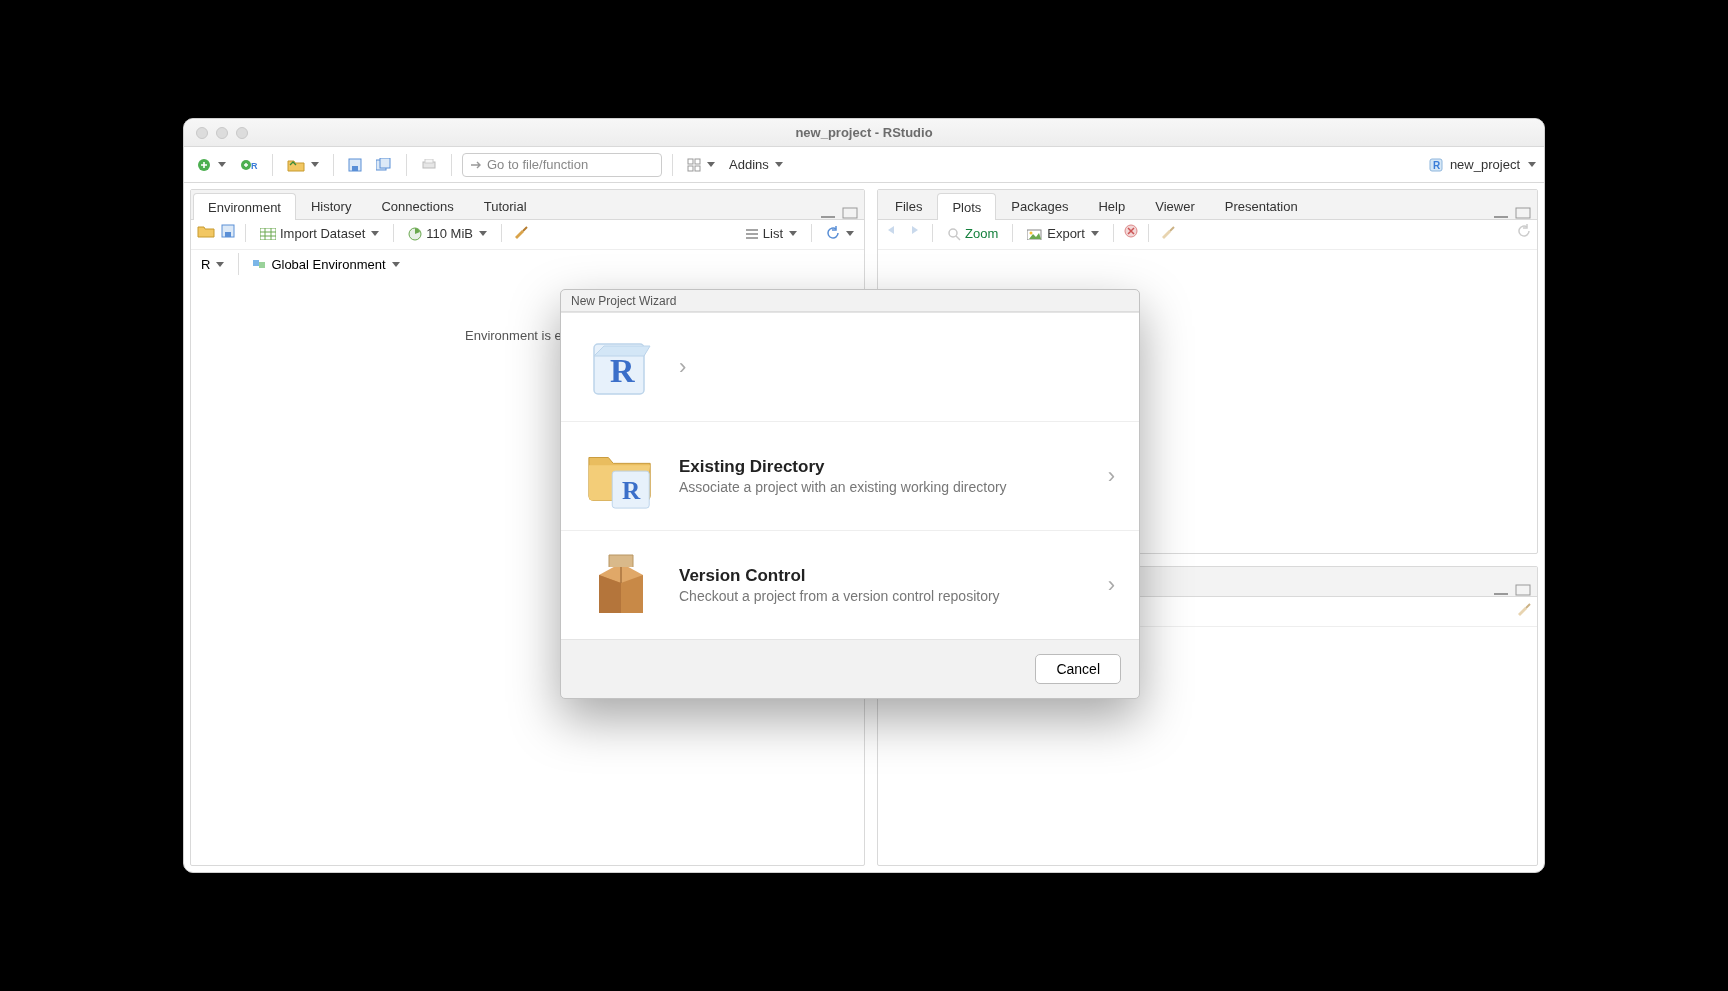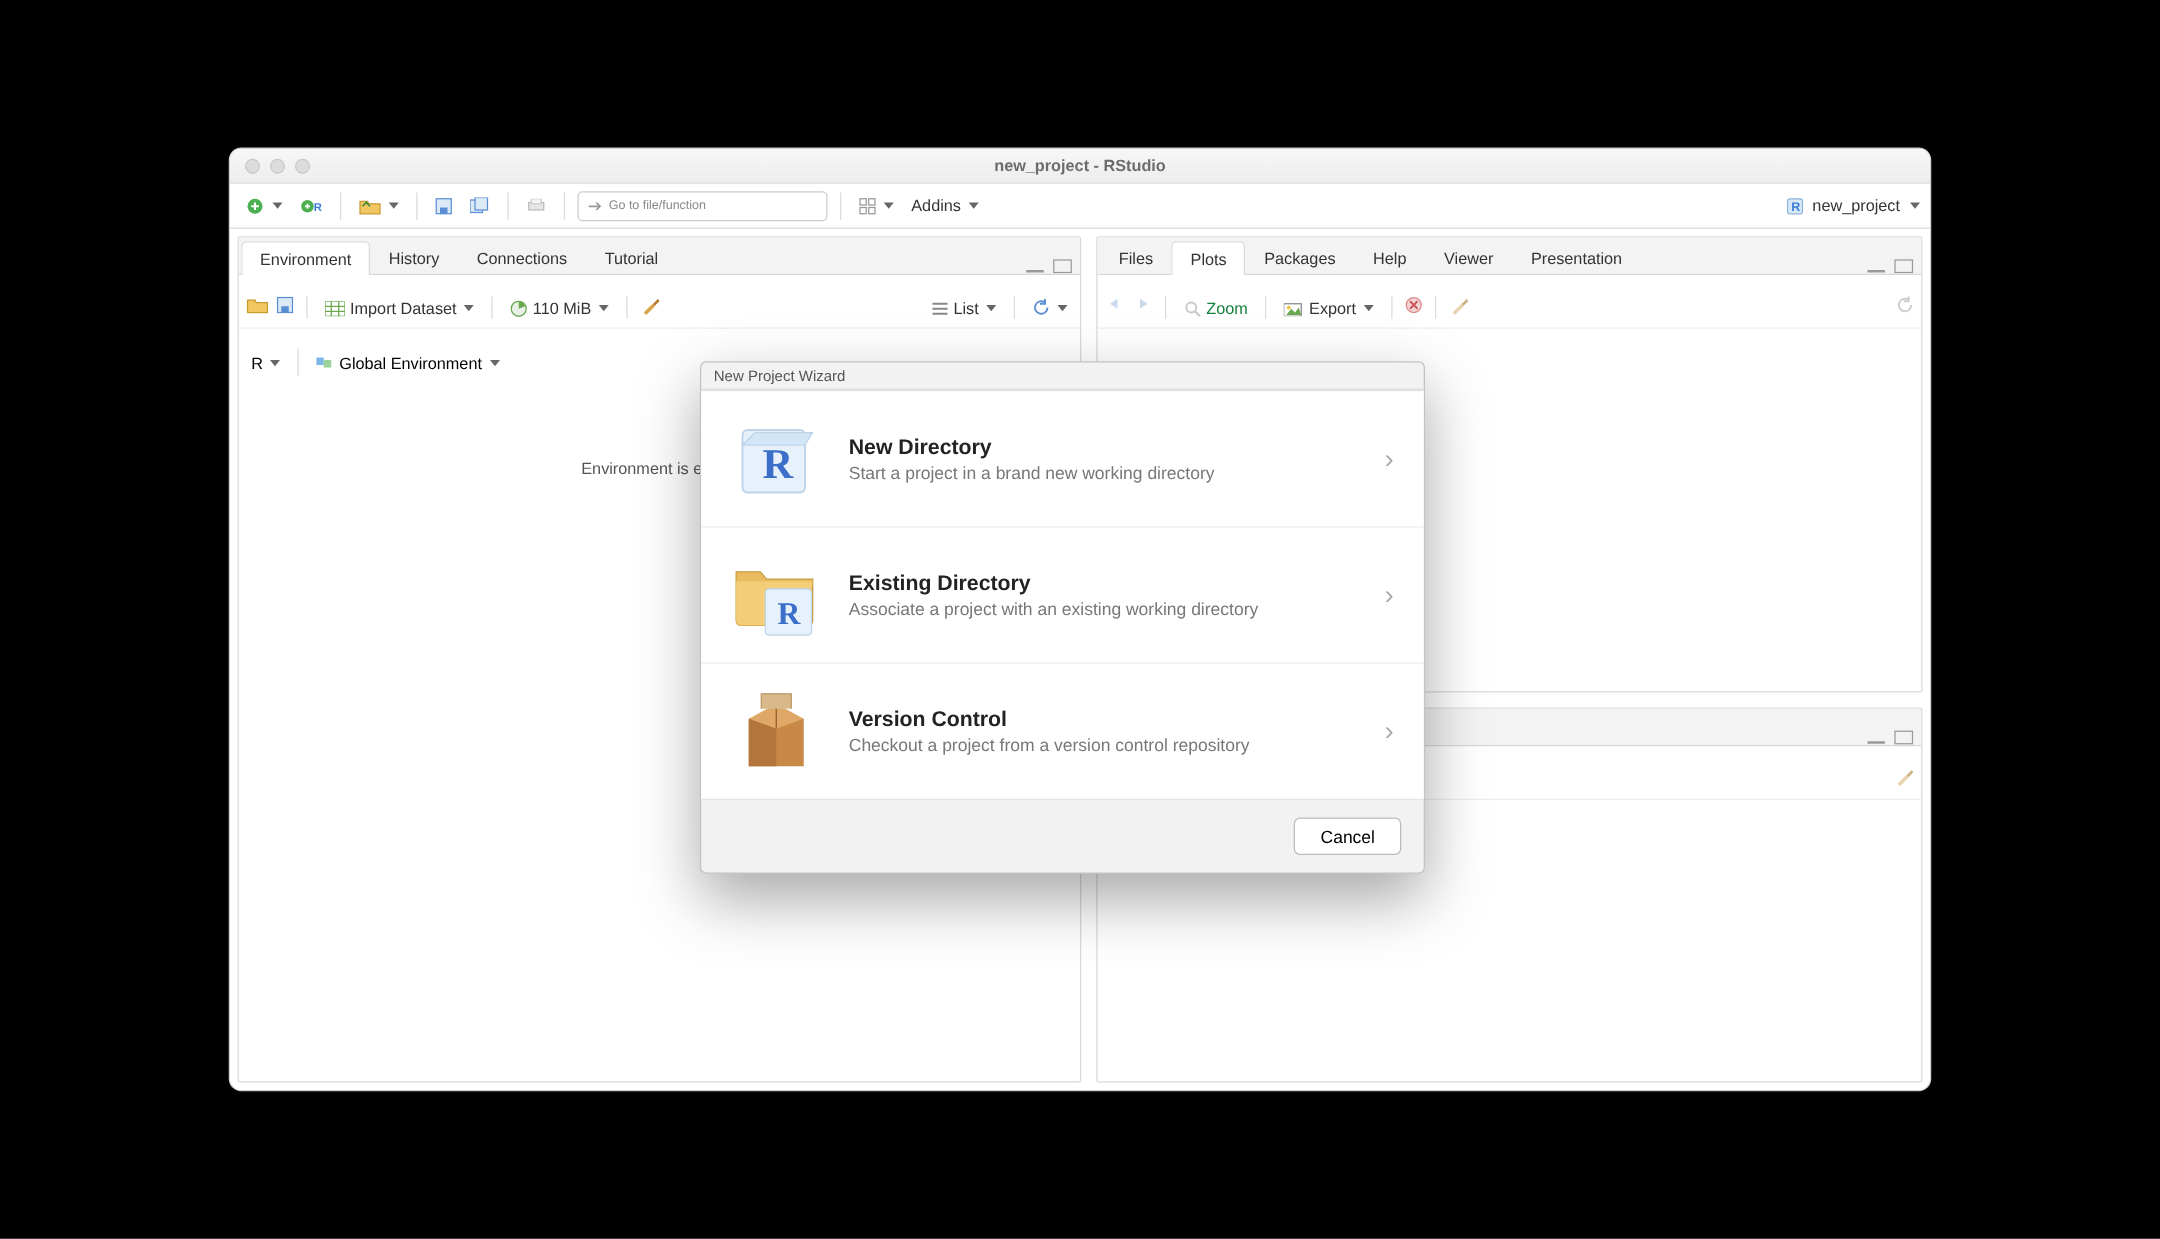--- a/index.html
+++ b/index.html
@@ -48,29 +48,29 @@
   gap: 6px;
   background: #fff;
   font-size: 13px;
 }
 .sep { width:1px; height:22px; background:#dcdcdc; margin: 0 4px;}
 .tb-btn { display:flex; align-items:center; gap:4px; padding:2px 4px; border-radius:3px; }
 .dropdown-caret { width:0;height:0;border-left:4px solid transparent;border-right:4px solid transparent;border-top:5px solid #666; margin-left:2px;}
 .search-box {
   border:1px solid #ccc; border-radius:4px; height:24px; width:200px;
   display:flex; align-items:center; padding:0 6px; color:#888; gap:4px;
-  font-size:10px;
+  font-size:13px;
 }
 .addins { color:#333; }
 .spacer { flex:1; }
 .proj-indicator { display:flex; align-items:center; gap:6px; color:#333;}
 .content {
   flex:1; display:flex; gap:0;
 }
-.pane { display:flex; flex-direction:column; border:1px solid #d9d9d9; margin:6px; border-radius:2px; background:#fff;gap:13px;}
+.pane { display:flex; flex-direction:column; border:1px solid #d9d9d9; margin:6px; border-radius:2px; background:#fff;}
 .pane-left { flex:1; min-width:0;}
 .pane-right { flex:1; min-width:0; display:flex; flex-direction:column; gap:0;}
 .tabs-row {
   display:flex; align-items:flex-end; background:#f3f3f3; border-bottom:1px solid #d9d9d9;
   padding-left:2px; height:30px; position:relative;
 }
 .tab {
   padding:6px 14px 5px; font-size:13px; color:#333;
   border:1px solid transparent; border-bottom:none;
   border-top-left-radius:4px; border-top-right-radius:4px;
@@ -409,24 +409,20 @@
     <div class="modal-title">New Project Wizard</div>
     <div class="options">
       <div class="option-row">
         <div class="option-icon">
           <svg width="70" height="70" viewBox="0 0 70 70">
             <rect x="8" y="12" width="50" height="50" rx="4" fill="#e7f1fb" stroke="#bcd4ea" stroke-width="1.5"></rect>
             <path d="M8 24 L18 14 H64 L58 24z" fill="#d3e6f6" stroke="#bcd4ea"></path>
             <text x="24" y="50" font-size="34" font-weight="bold" font-family="serif" fill="#3b6fc9">R</text>
           </svg>
         </div>
-        <div class="option-text">
-          <div class="option-title">New Directory</div>
-          <div class="option-desc">Start a project in a brand new working directory</div>
-        </div>
         <div class="chev">›</div>
       </div>
       <div class="option-row">
         <div class="option-icon">
           <svg width="74" height="74" viewBox="0 0 74 74">
             <path d="M4 18 h20 l5 6 h38 v34 a4 4 0 0 1 -4 4 H8 a4 4 0 0 1 -4 -4z" fill="#e9bd5f" stroke="#c89a3c"></path>
             <path d="M4 26 h63 l-6 32 a4 4 0 0 1 -4 4 H8 a4 4 0 0 1 -4 -4z" fill="#f3cd78"></path>
             <g transform="translate(28,28)">
               <rect x="0" y="4" width="38" height="38" rx="3" fill="#e7f1fb" stroke="#bcd4ea"></rect>
               <text x="10" y="33" font-size="26" font-weight="bold" font-family="serif" fill="#3b6fc9">R</text>

